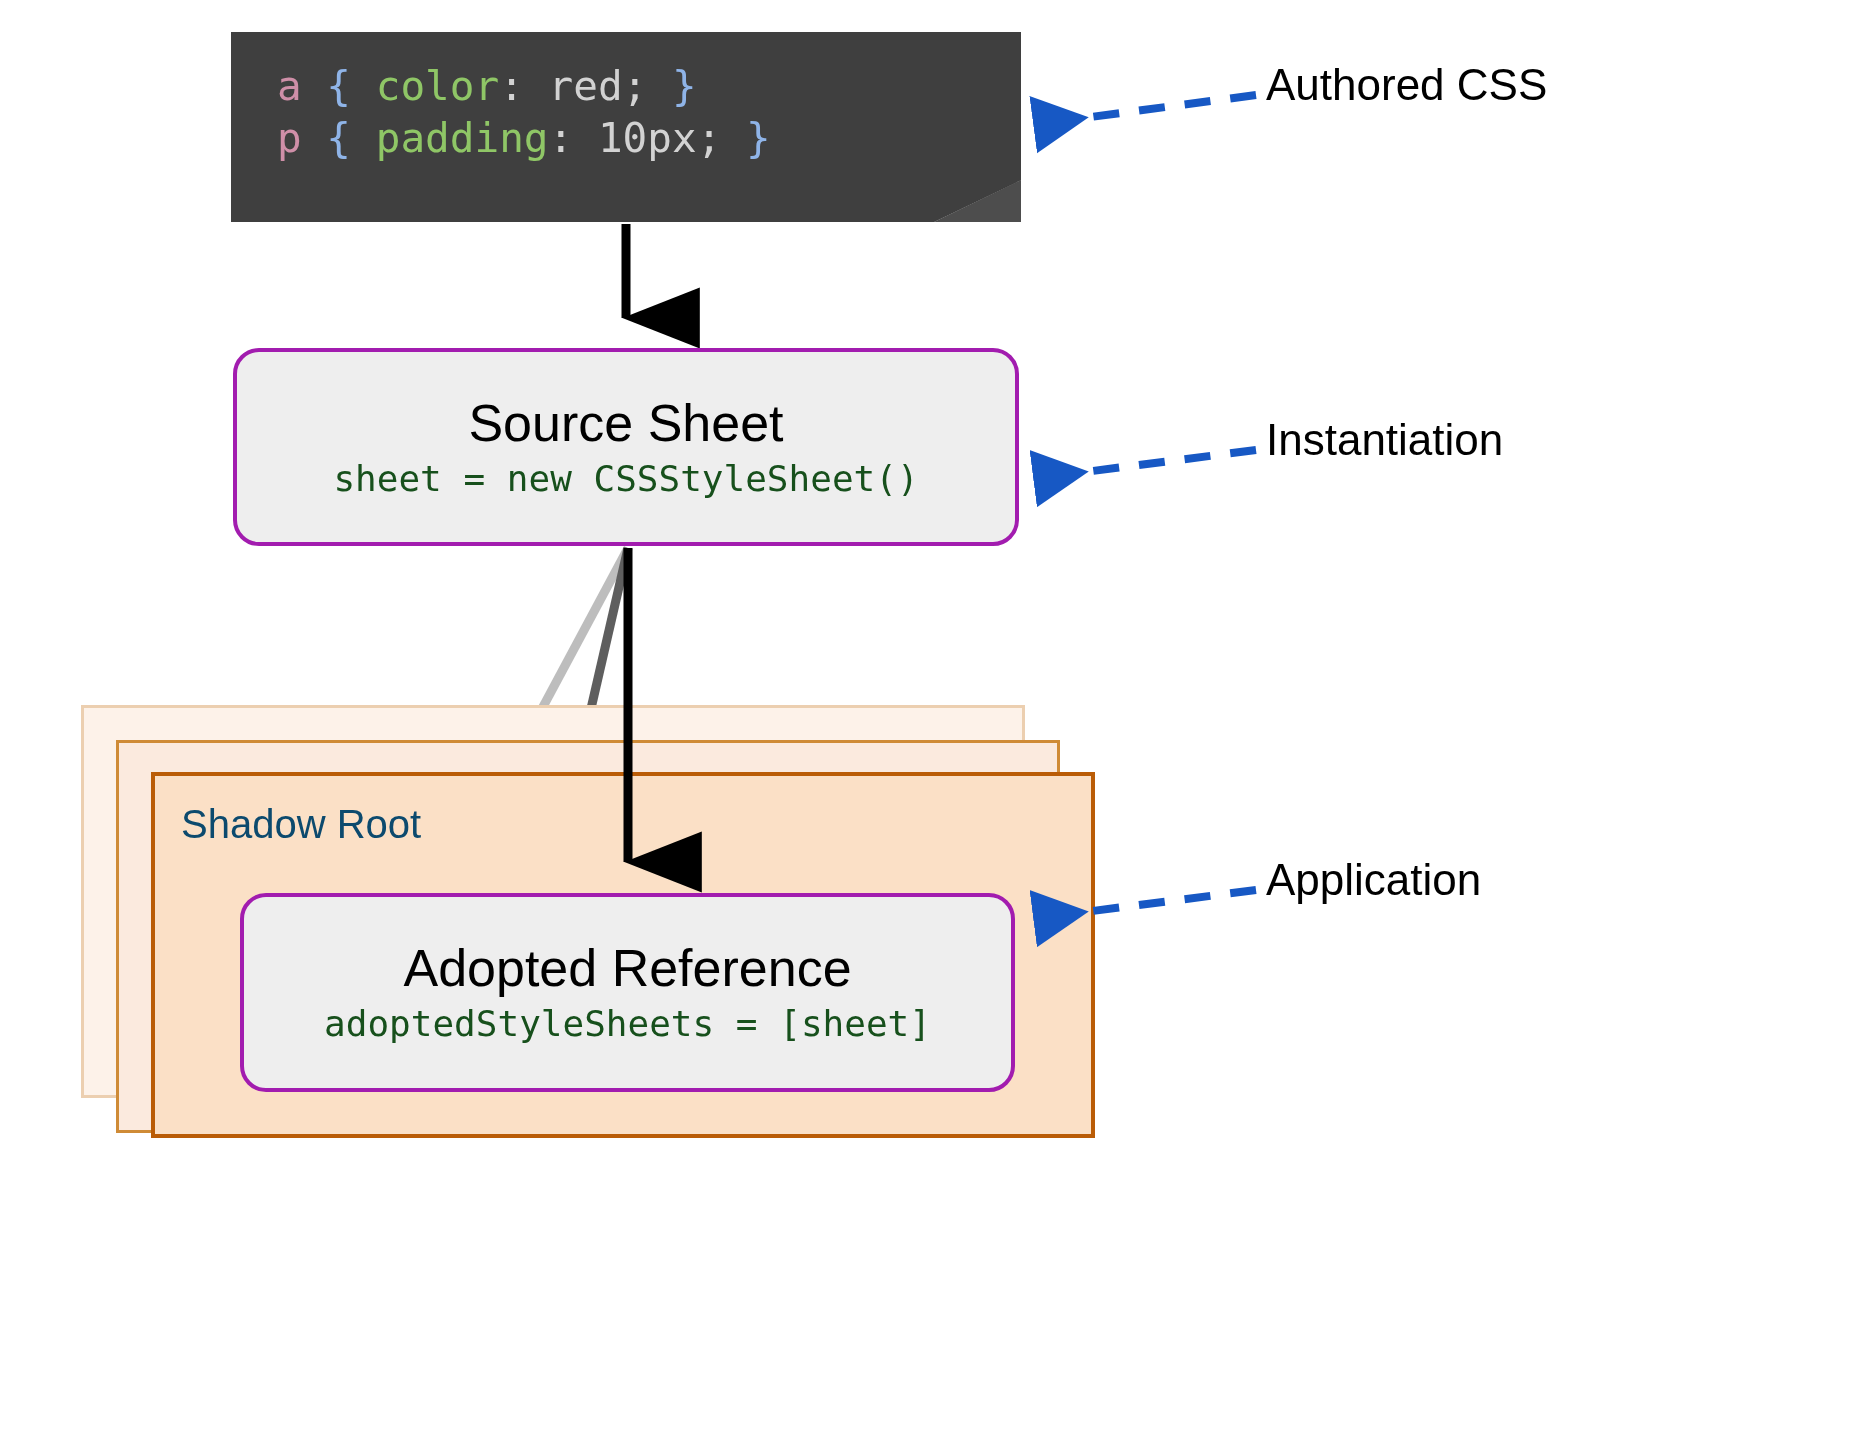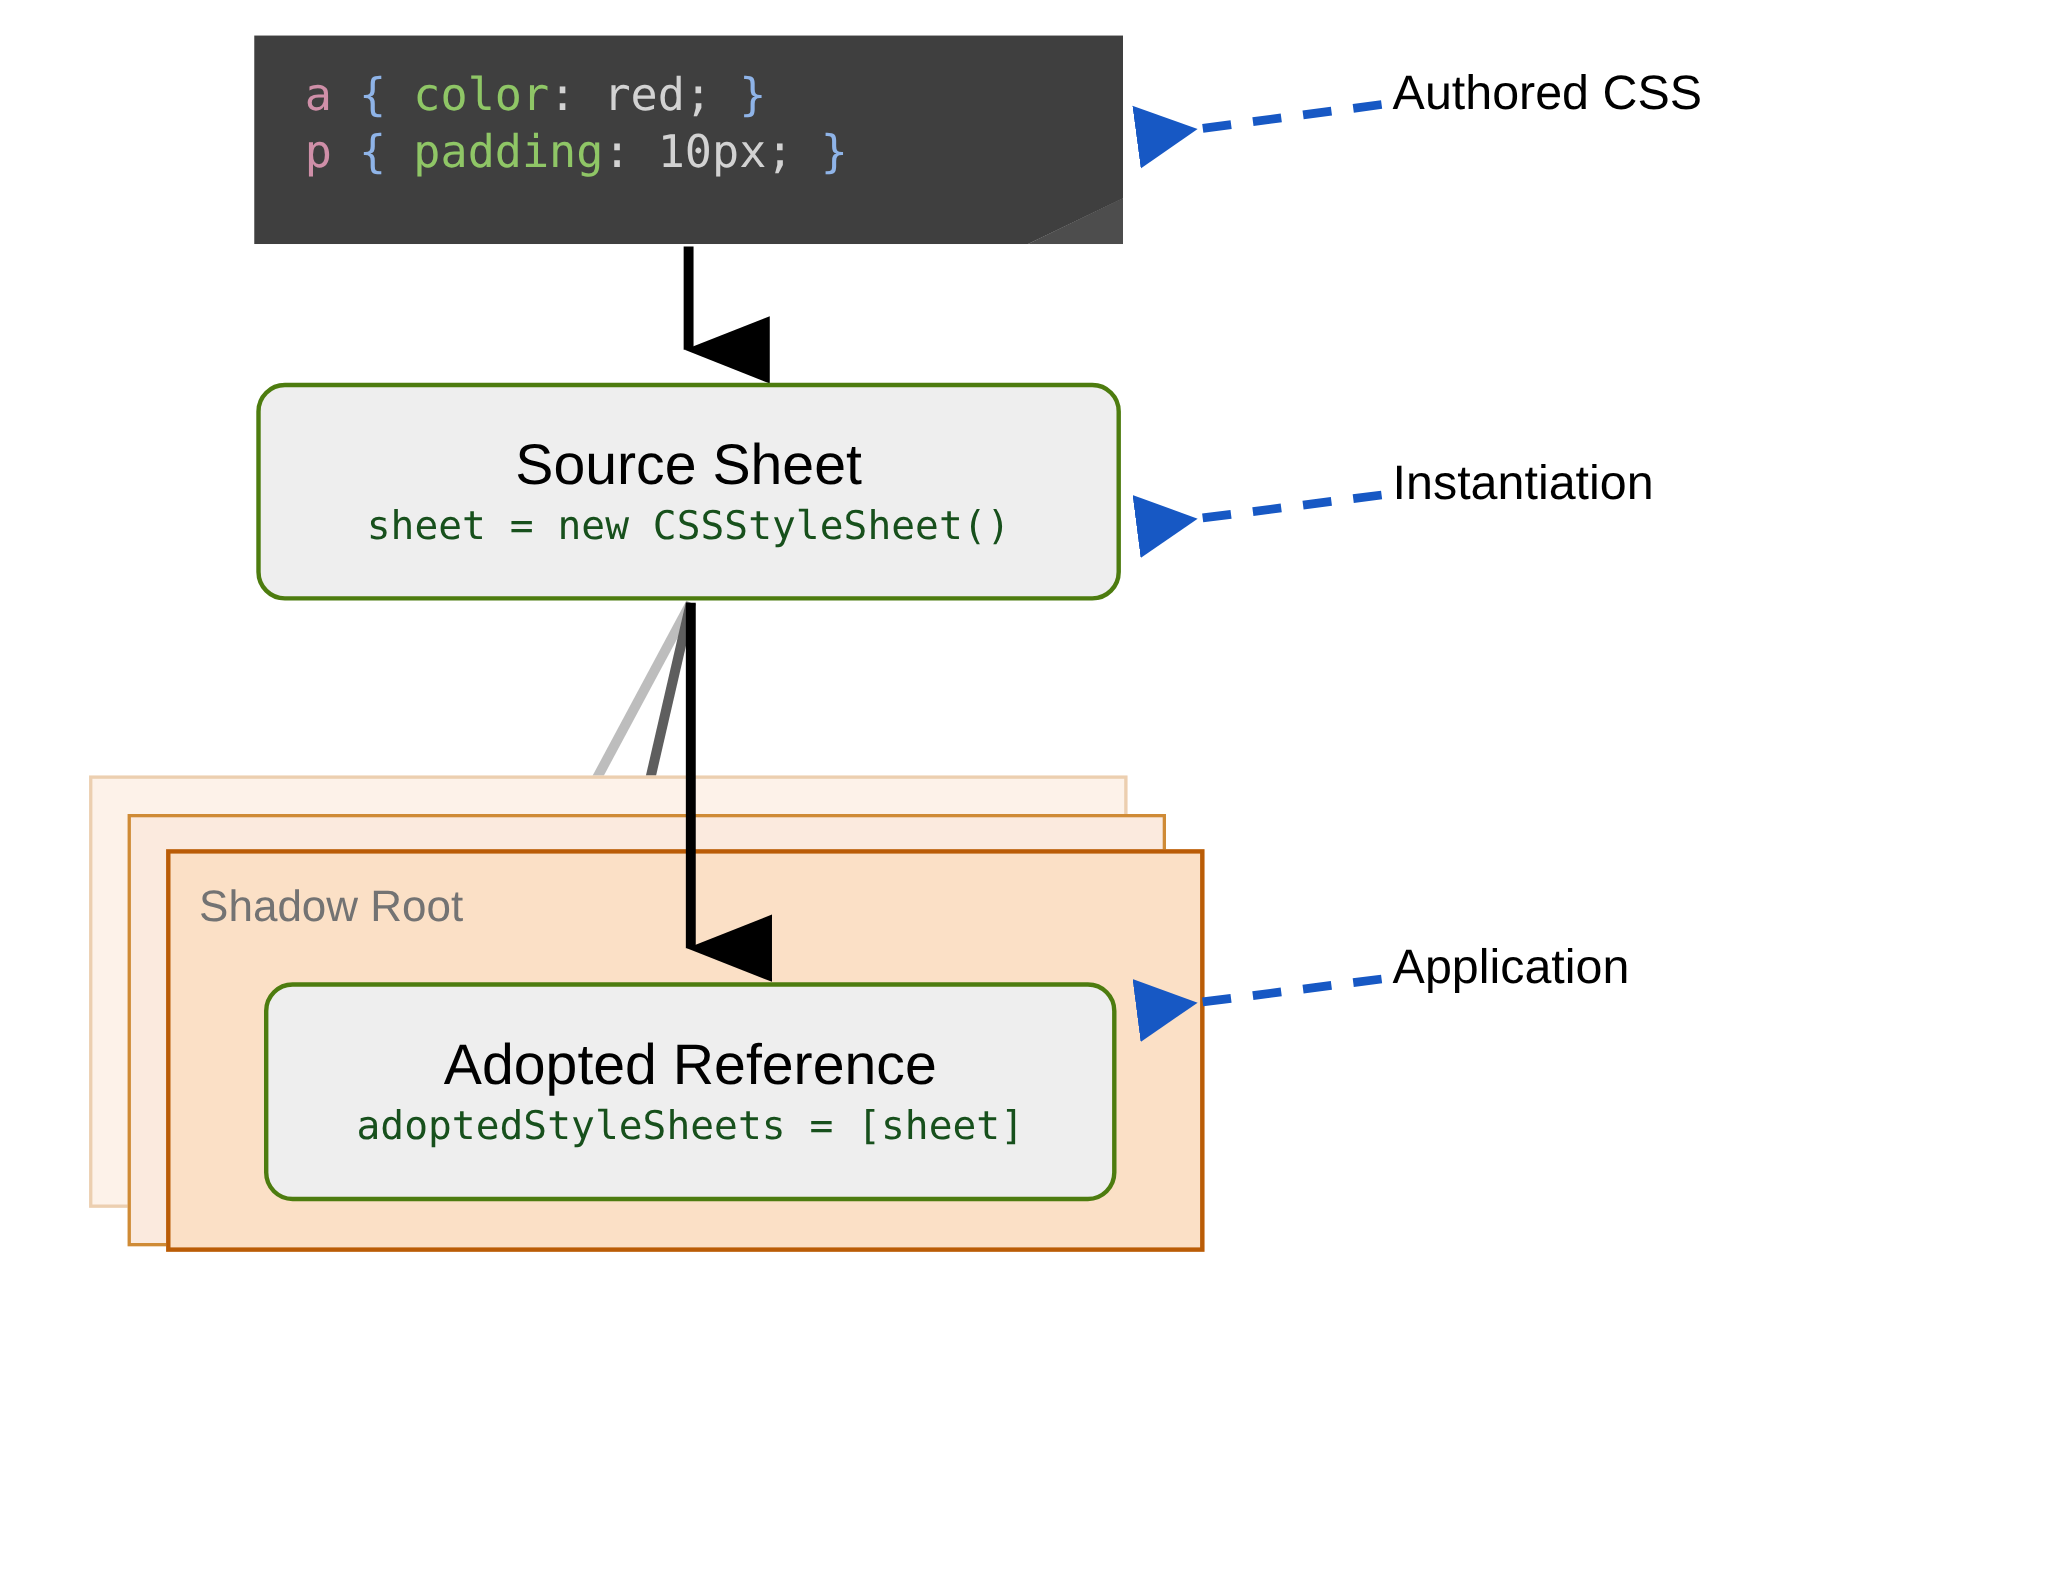--- a/index.html
+++ b/index.html
@@ -54,21 +54,21 @@
   }
   .tok-sel  { color: #cf8fa8; }
   .tok-brc  { color: #8fb4e8; }
   .tok-prop { color: #8fc666; }
   .tok-val  { color: #d2d2d2; }
 
   
   .rbox {
     position: absolute;
     background: #eeeeee;
-    border: 4px solid #4d7c0f;
+    border: 4px solid #a21caf;
     border-radius: 26px;
     box-sizing: border-box;
     display: flex;
     flex-direction: column;
     align-items: center;
     justify-content: center;
   }
   .rbox .rbox-title {
     color: #000000;
     font-size: 52px;
@@ -124,21 +124,21 @@
     top: 772px;
     width: 944px;
     height: 366px;
     background: #fbe0c6;
     border: 4px solid #ba5c06;
   }
   #shadow-root-label {
     position: absolute;
     left: 26px;
     top: 26px;
-    color: #737373;
+    color: #0c4a6e;
     font-size: 40px;
     white-space: nowrap;
   }
 
   
   .layer-svg {
     position: absolute;
     left: 0;
     top: 0;
     width: 1874px;

